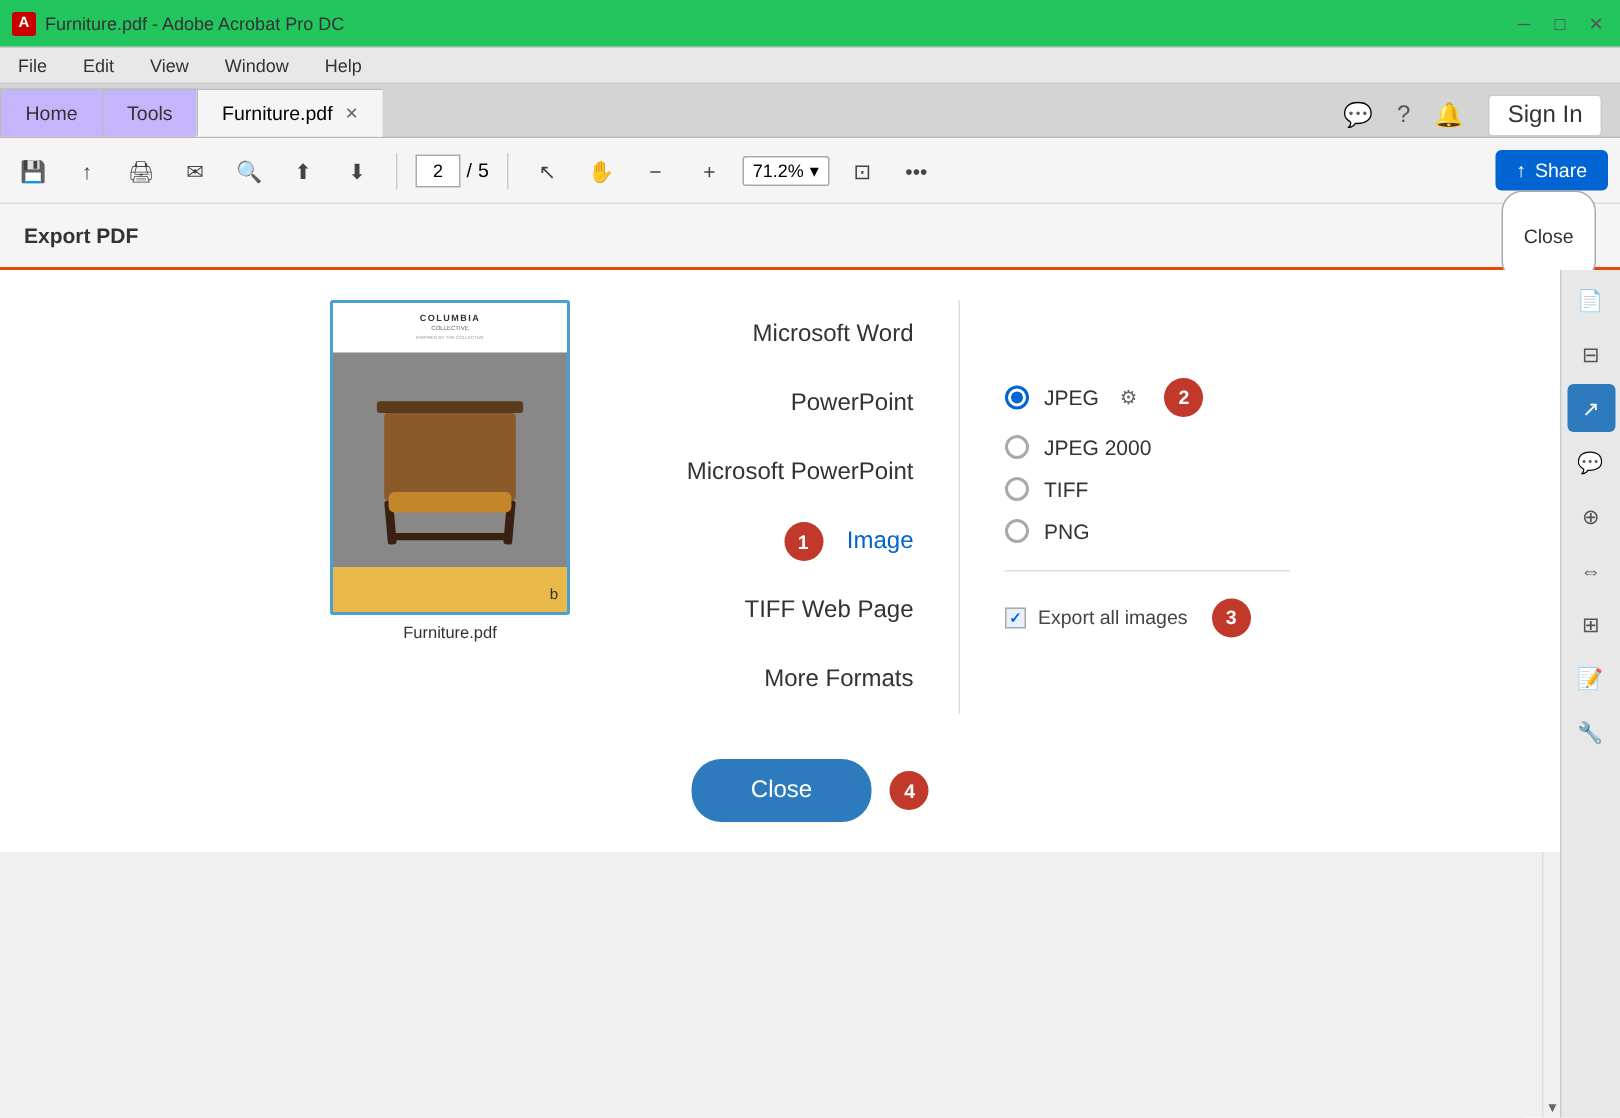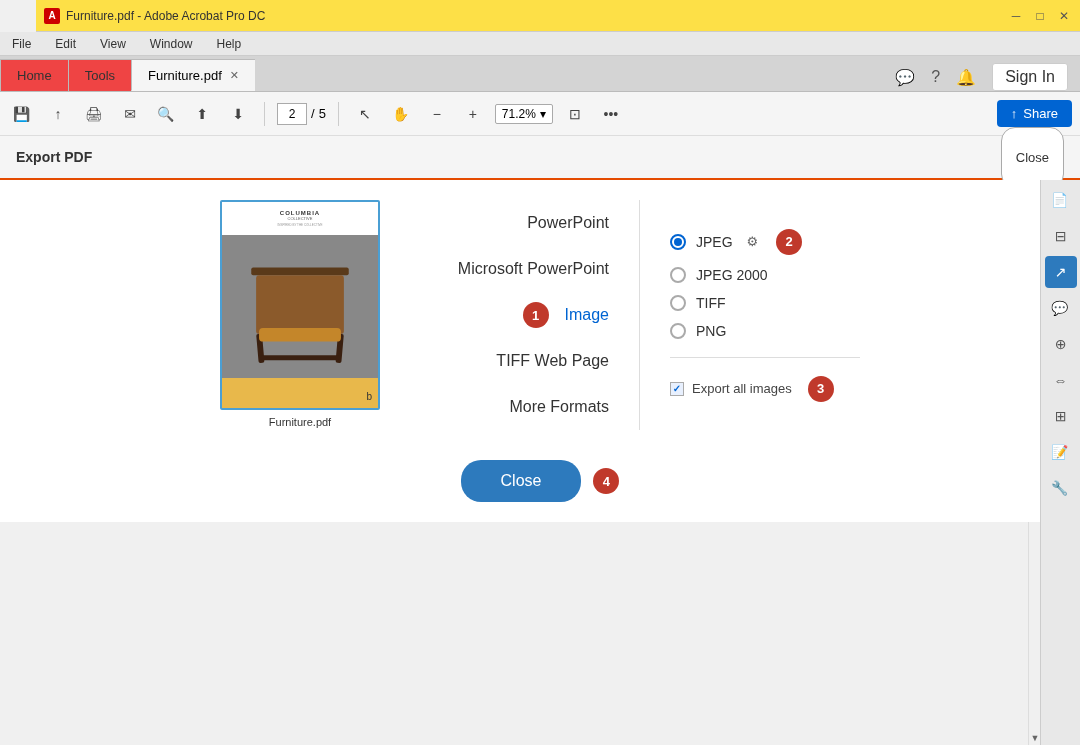--- a/index.html
+++ b/index.html
@@ -1,27 +1,26 @@
 <!DOCTYPE html>
 <html><head>
   <meta charset="utf-8">
   <style>
     * { box-sizing: border-box; margin: 0; padding: 0; }
     body { font-family: 'Segoe UI', Arial, sans-serif; background: #f0f0f0; width: 1080px; height: 745px; overflow: hidden; }
 
     
     .title-bar {
-      background: #fde047;
+      background: #22c55e;
       height: 32px;
       display: flex;
       align-items: center;
       padding: 0 8px;
       border-bottom: 1px solid #ccc;
       justify-content: space-between;
-      margin-left: 36px;
     }
     .title-bar-left { display: flex; align-items: center; gap: 6px; }
     .title-bar-icon { width: 16px; height: 16px; background: #cc0000; border-radius: 2px; display: flex; align-items: center; justify-content: center; }
     .title-bar-icon::after { content: 'A'; color: white; font-size: 10px; font-weight: bold; }
     .title-text { font-size: 12px; color: #333; }
     .title-bar-controls { display: flex; gap: 8px; }
     .title-btn { width: 16px; height: 16px; display: flex; align-items: center; justify-content: center; font-size: 12px; cursor: pointer; color: #555; }
 
     
     .menu-bar {
@@ -39,21 +38,21 @@
     .tab-bar {
       background: #d4d4d4;
       height: 36px;
       display: flex;
       align-items: flex-end;
       padding: 0 0 0 0;
       border-bottom: 1px solid #bbb;
       justify-content: space-between;
     }
     .tab-bar-left { display: flex; align-items: flex-end; }
-    .tab { height: 32px; padding: 0 16px; display: flex; align-items: center; font-size: 13px; cursor: pointer; background: #ef4444; border: 1px solid #bbb; border-bottom: none; border-right: none; color: #333; }
+    .tab { height: 32px; padding: 0 16px; display: flex; align-items: center; font-size: 13px; cursor: pointer; background: #c4b5fd; border: 1px solid #bbb; border-bottom: none; border-right: none; color: #333; }
     .tab.active { background: #f5f5f5; border-bottom: 1px solid #f5f5f5; color: #000; }
     .tab-close { margin-left: 8px; font-size: 11px; color: #666; cursor: pointer; }
     .tab-bar-right { display: flex; align-items: center; padding-right: 12px; gap: 16px; }
     .tab-bar-icon { font-size: 16px; color: #555; cursor: pointer; }
     .sign-in-btn {
       background: #fff;
       border: 1px solid #ccc;
       padding: 4px 12px;
       font-size: 16px;
       cursor: pointer;
@@ -495,20 +494,23 @@
           </div>
           <div class="preview-bottom"></div>
           <span class="preview-cursor">b</span>
         </div>
       </div>
       <span class="preview-label">Furniture.pdf</span>
     </div>
 
     <div class="format-section">
       <div class="format-row">
+        <span class="format-item">Microsoft Word</span>
+      </div>
+      <div class="format-row">
         <span class="format-item">PowerPoint</span>
       </div>
       <div class="format-row">
         <span class="format-item">Microsoft PowerPoint</span>
       </div>
       <div class="format-row">
         <div class="badge badge-1">1</div>
         <span class="format-item selected">Image</span>
       </div>
       <div class="format-row">

